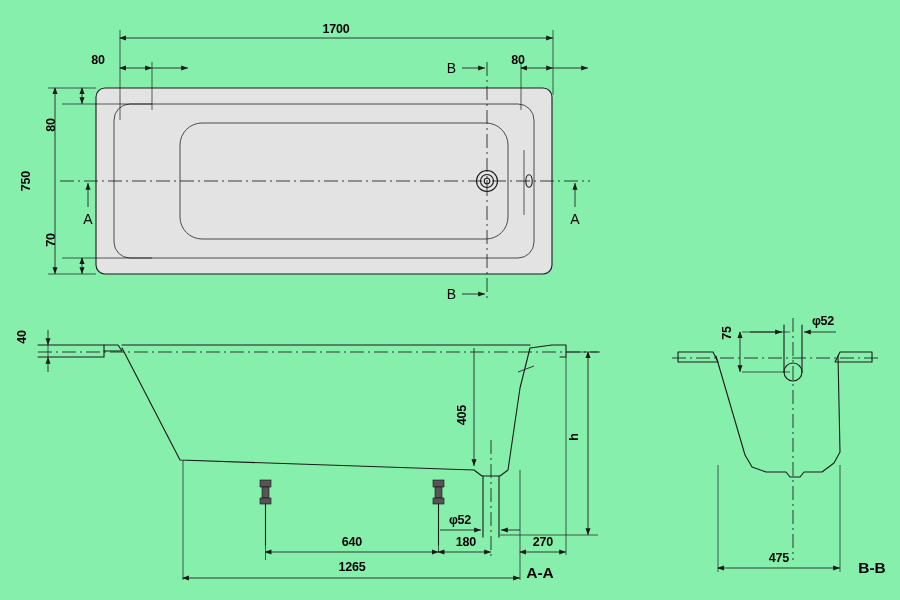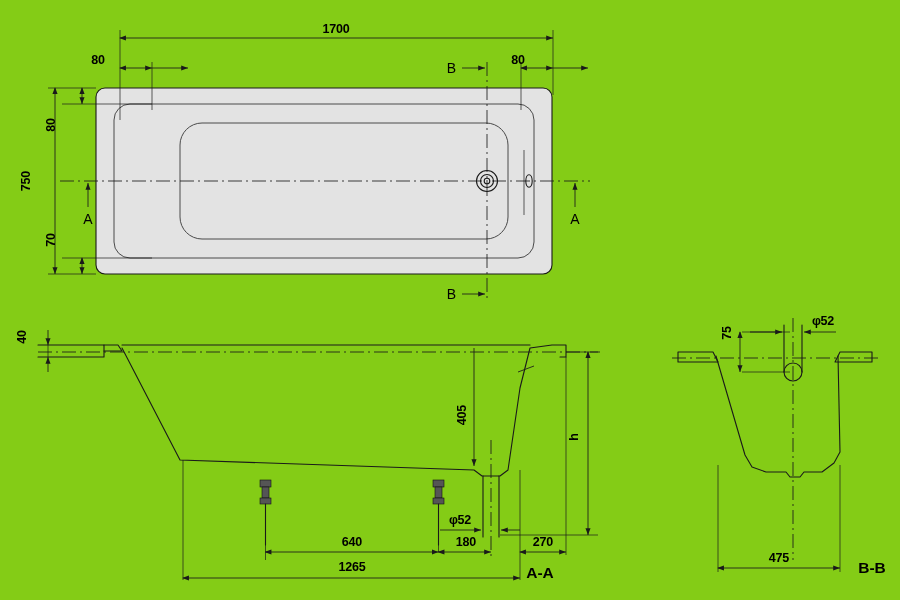--- a/index.html
+++ b/index.html
@@ -11,21 +11,21 @@
   body {
     width: 900px;
     height: 600px;
     font-family: "Liberation Sans", sans-serif;
     overflow: hidden;
   }
   #drawing-root {
     position: relative;
     width: 900px;
     height: 600px;
-    background: #84cc16;
+    background: #86efac;
   }
   svg.sheet {
     display: block;
     width: 900px;
     height: 600px;
   }
   .outline {
     fill: none;
     stroke: #1a1a1a;
     stroke-width: 1.1;

